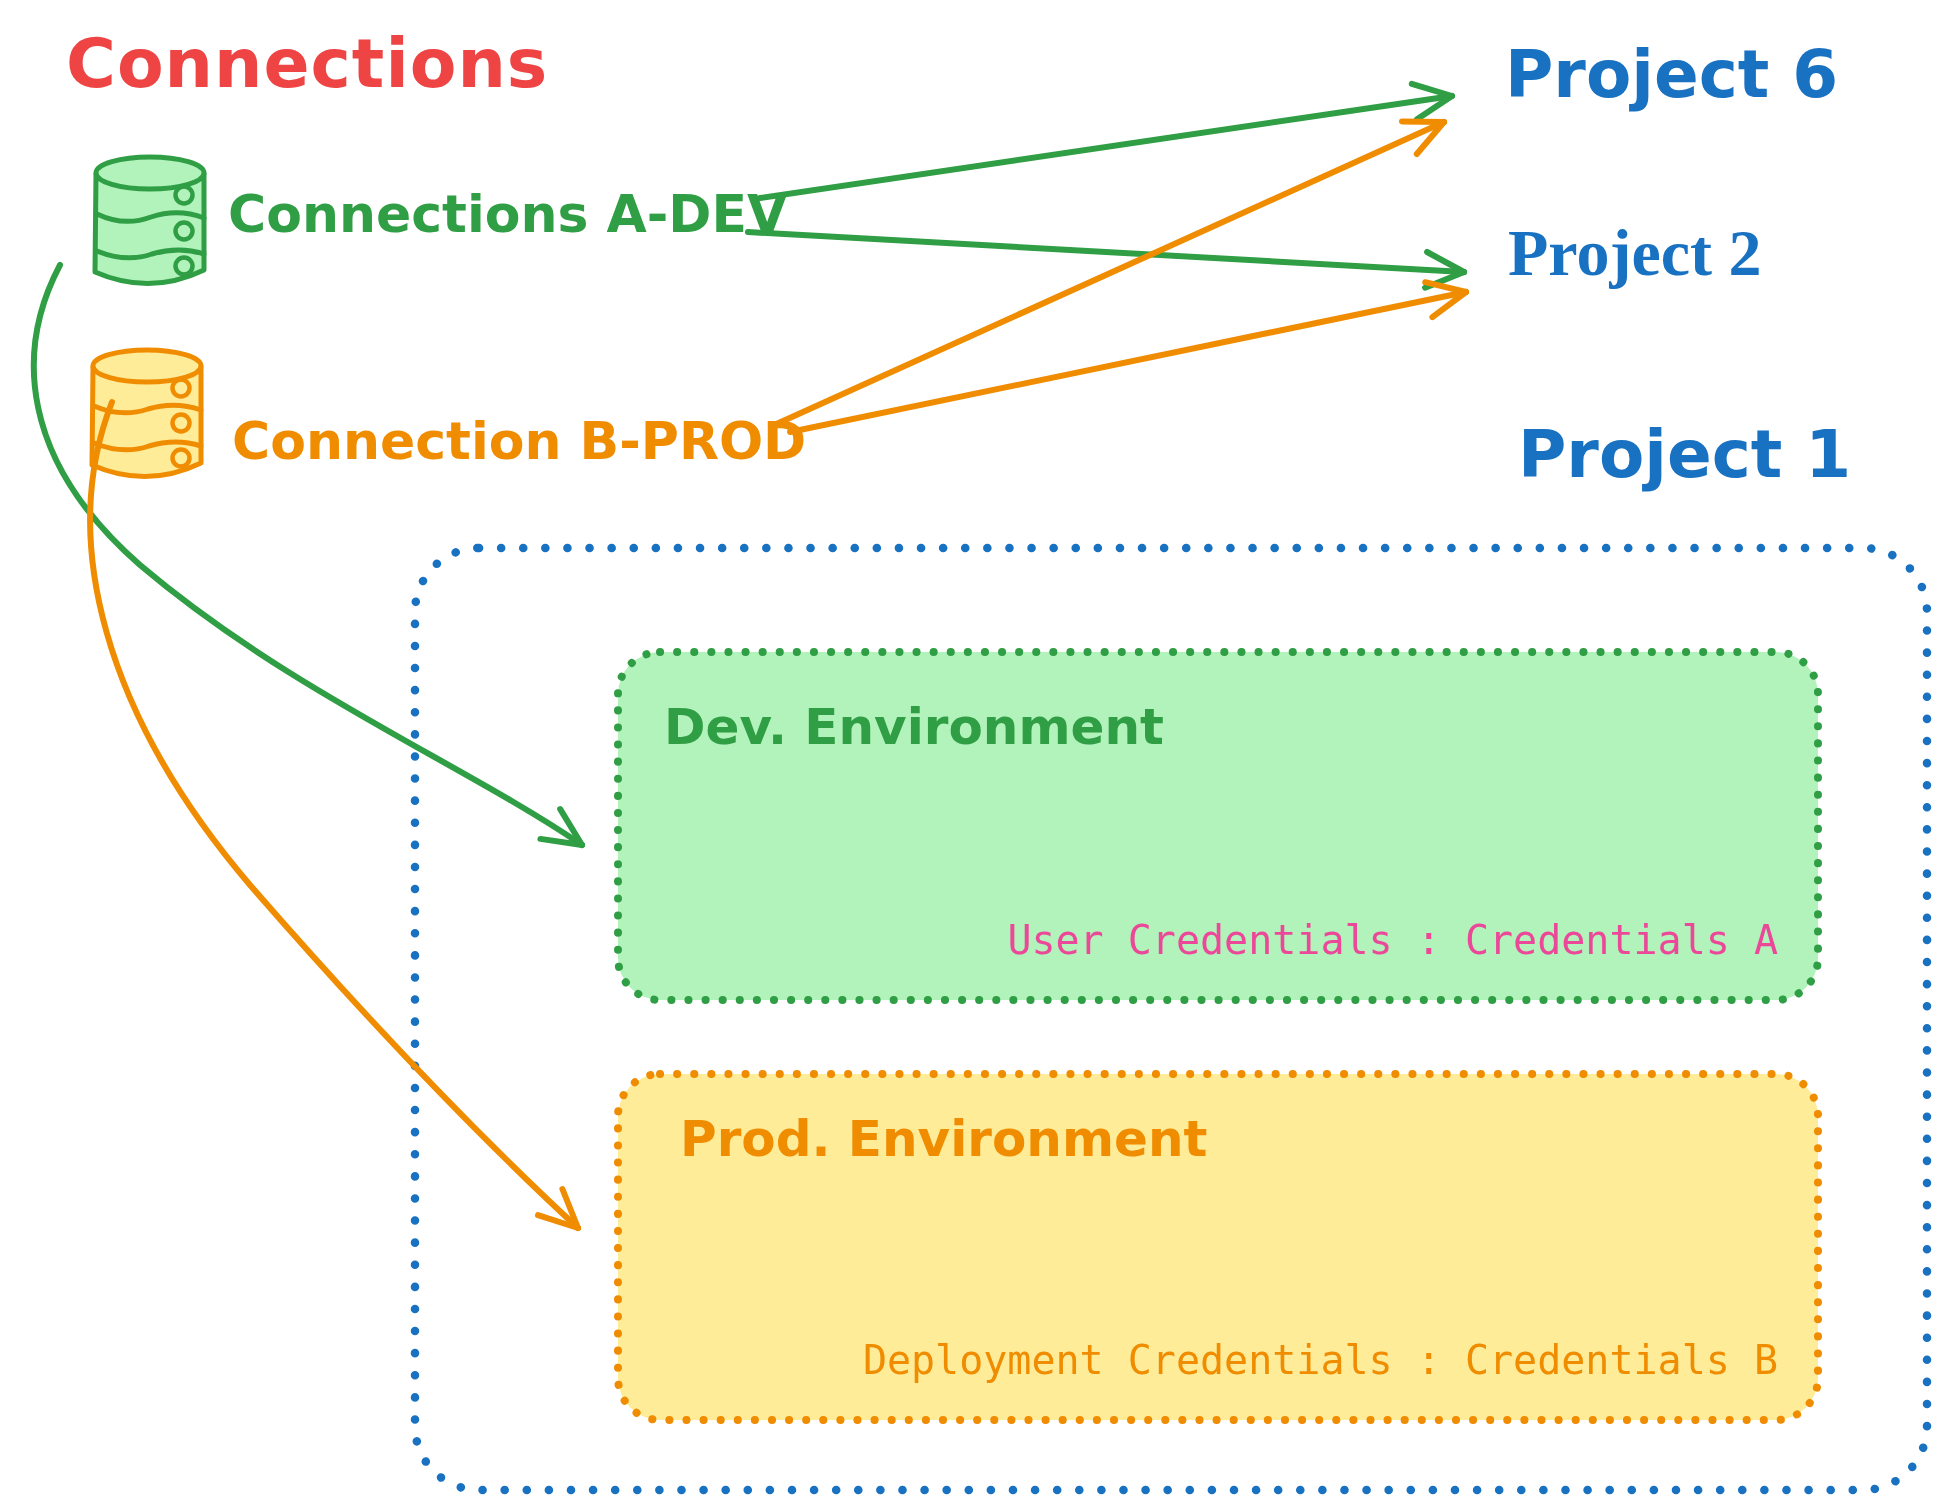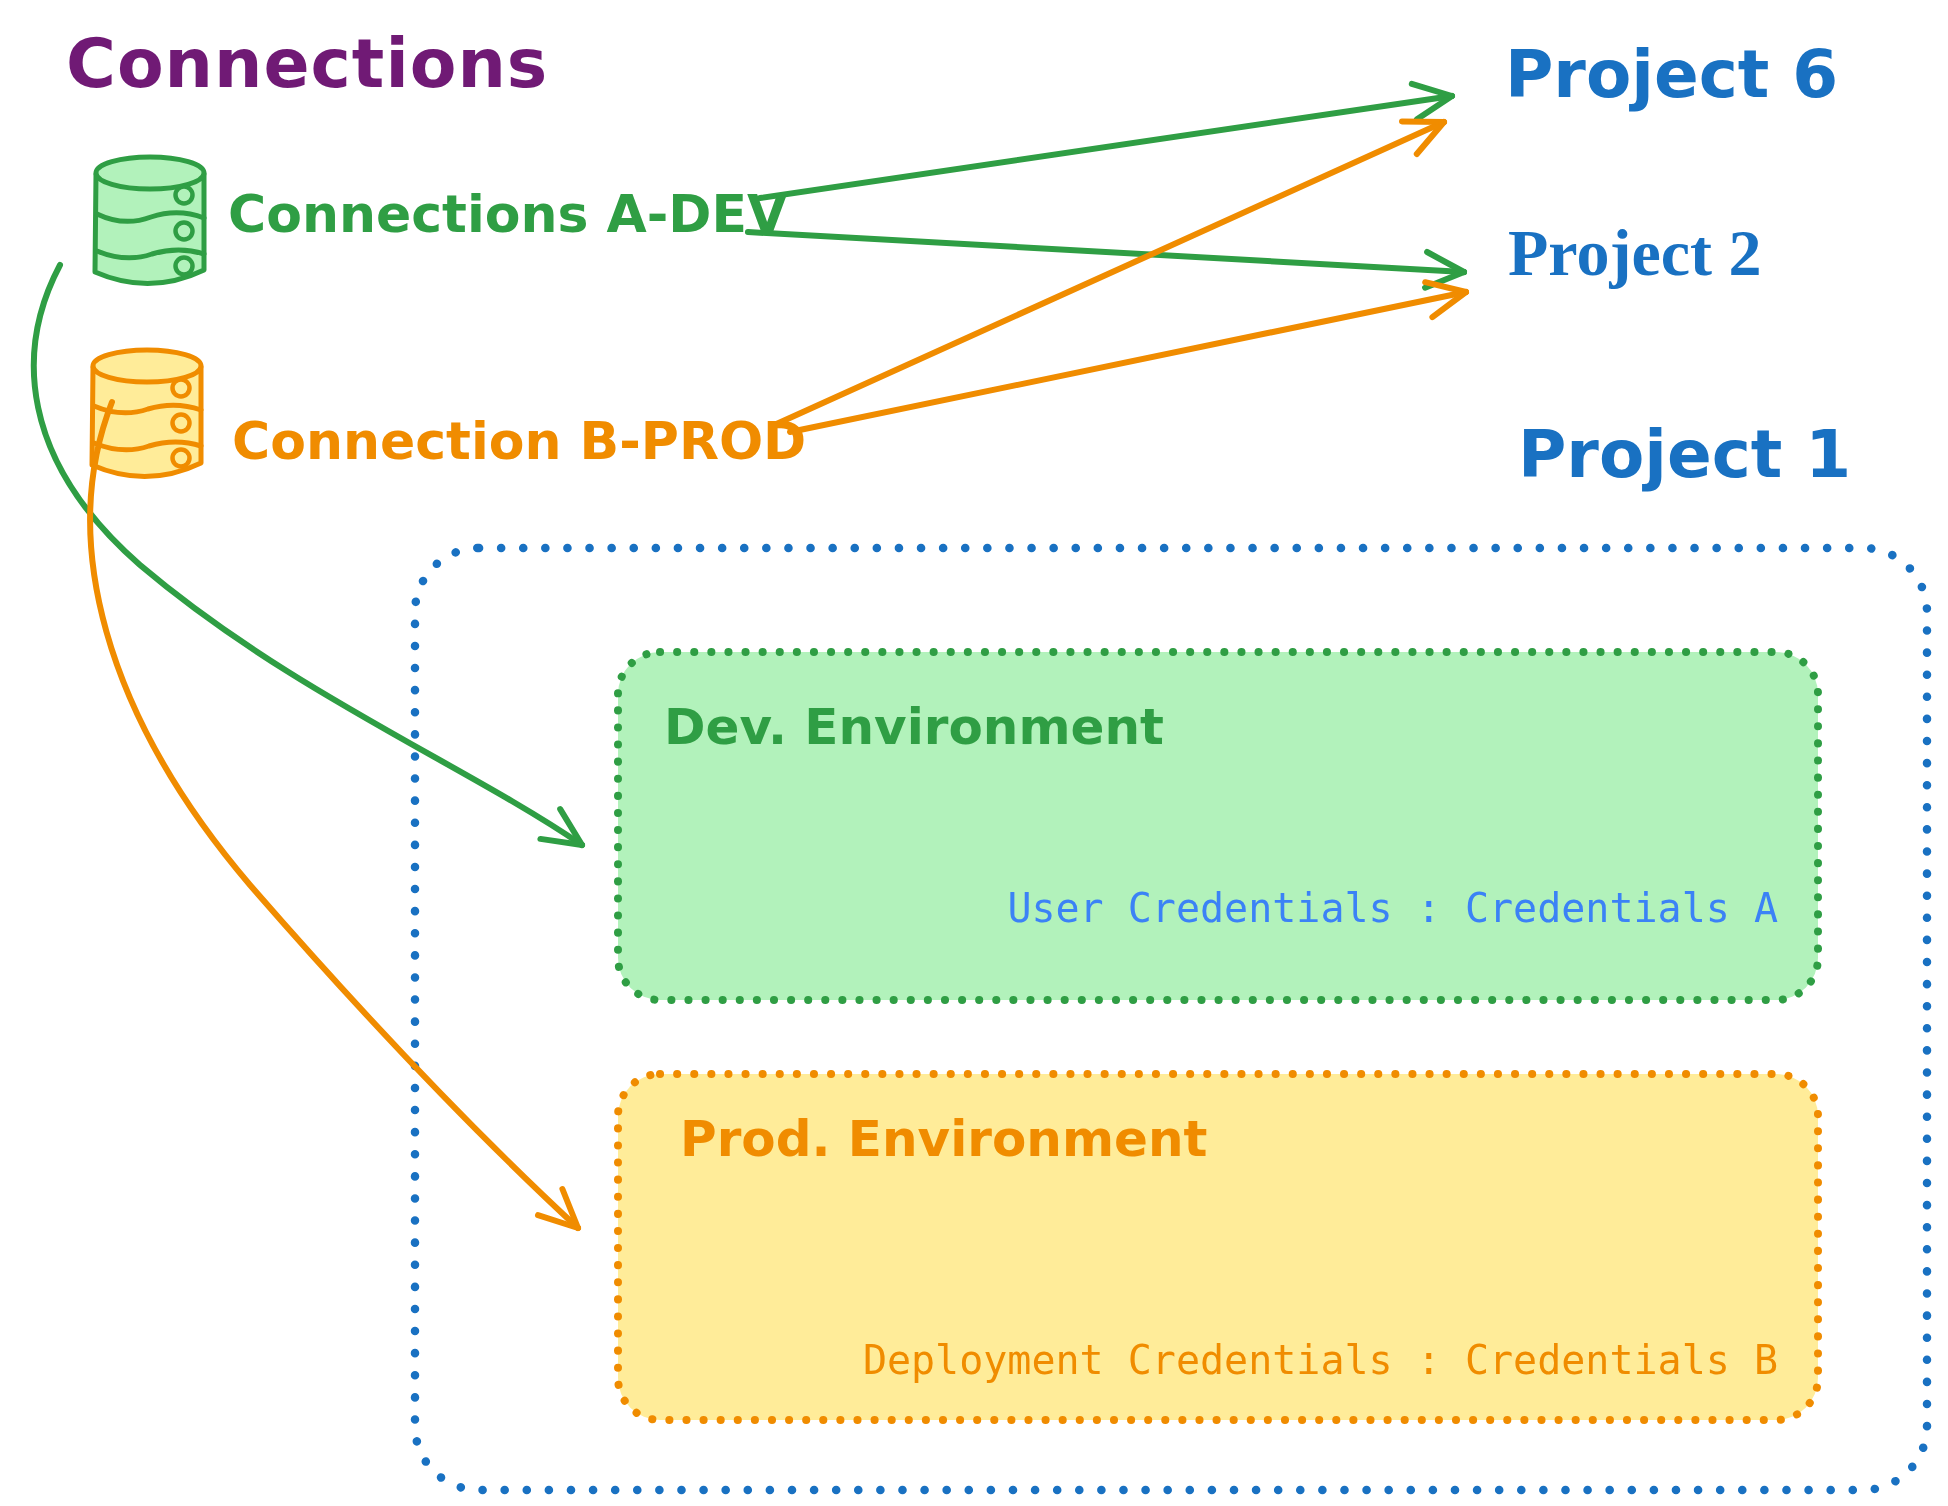--- a/index.html
+++ b/index.html
@@ -14,39 +14,39 @@
   .canvas svg.shapes {
     position: absolute;
     inset: 0;
   }
   .lbl {
     position: absolute;
     line-height: 1;
     white-space: nowrap;
     font-weight: bold;
   }
-  .lbl-title      { left: 66px;   top: 30px;   font-size: 68px; color: #701a75; letter-spacing: 1px; }
+  .lbl-title      { left: 66px;   top: 30px;   font-size: 68px; color: #ef4444; letter-spacing: 1px; }
   .lbl-conn-a     { left: 228px;  top: 188px;  font-size: 52px; color: #2f9e44; }
   .lbl-conn-b     { left: 232px;  top: 394px;  font-size: 52px; color: #f08c00; margin-top: 21px; }
   .lbl-project    { color: #1971c2; font-size: 66px; }
   .lbl-p3         { left: 1505px; top: 42px; }
   .lbl-p2         { left: 1508px; top: 220px; font-family: Liberation Serif, serif; }
   .lbl-p1         { left: 1518px; top: 422px; }
   .lbl-env-title  { font-size: 50px; }
   .lbl-dev-title  { left: 664px;  top: 702px;  color: #2f9e44; }
   .lbl-prod-title { left: 680px;  top: 1114px; color: #f08c00; text-align: center; }
   .lbl-creds {
     font-family: "DejaVu Sans Mono", monospace;
     font-weight: normal;
     font-size: 40px;
     left: 618px;
     width: 1160px;
     text-align: right;
   }
-  .lbl-dev-creds  { top: 888px;  color: #3b82f6; }
+  .lbl-dev-creds  { top: 920px;  color: #ec4899; }
   .lbl-prod-creds { top: 1340px; color: #f08c00; }
 </style>
 </head>
 <body>
 
 <div class="canvas">
 
   <svg class="shapes" width="1948" height="1506" viewBox="0 0 1948 1506">
 
     <rect x="415" y="548" width="1512" height="942" rx="64" ry="64" fill="none" stroke="#1971c2" stroke-width="8.5" stroke-dasharray="0.1 22" stroke-linecap="round"></rect>

